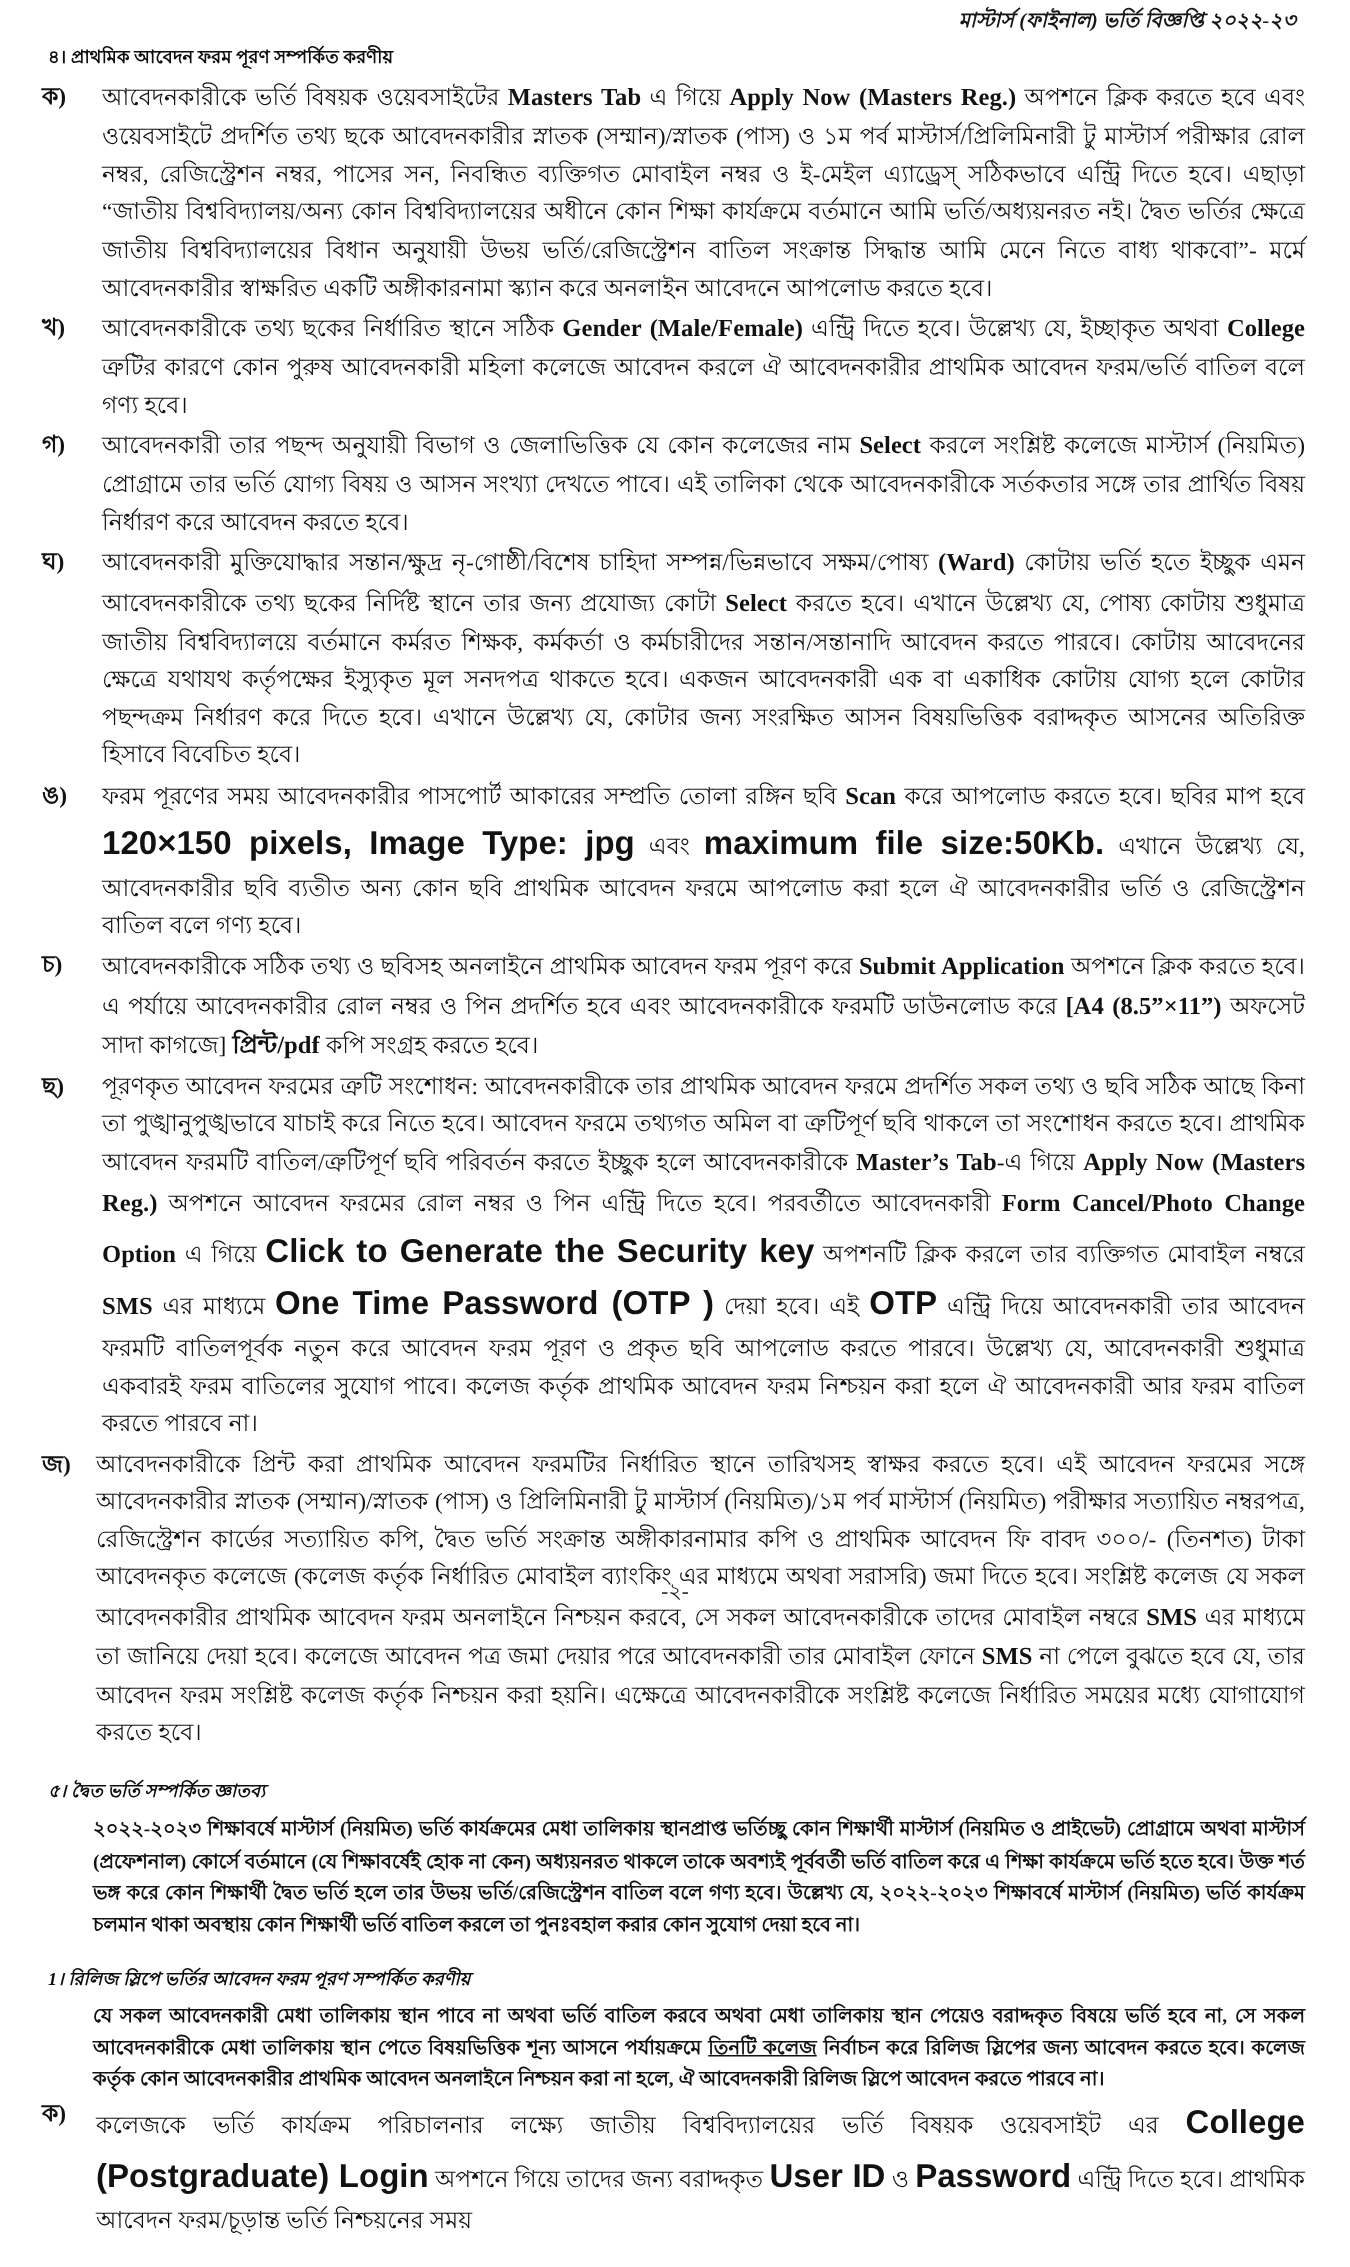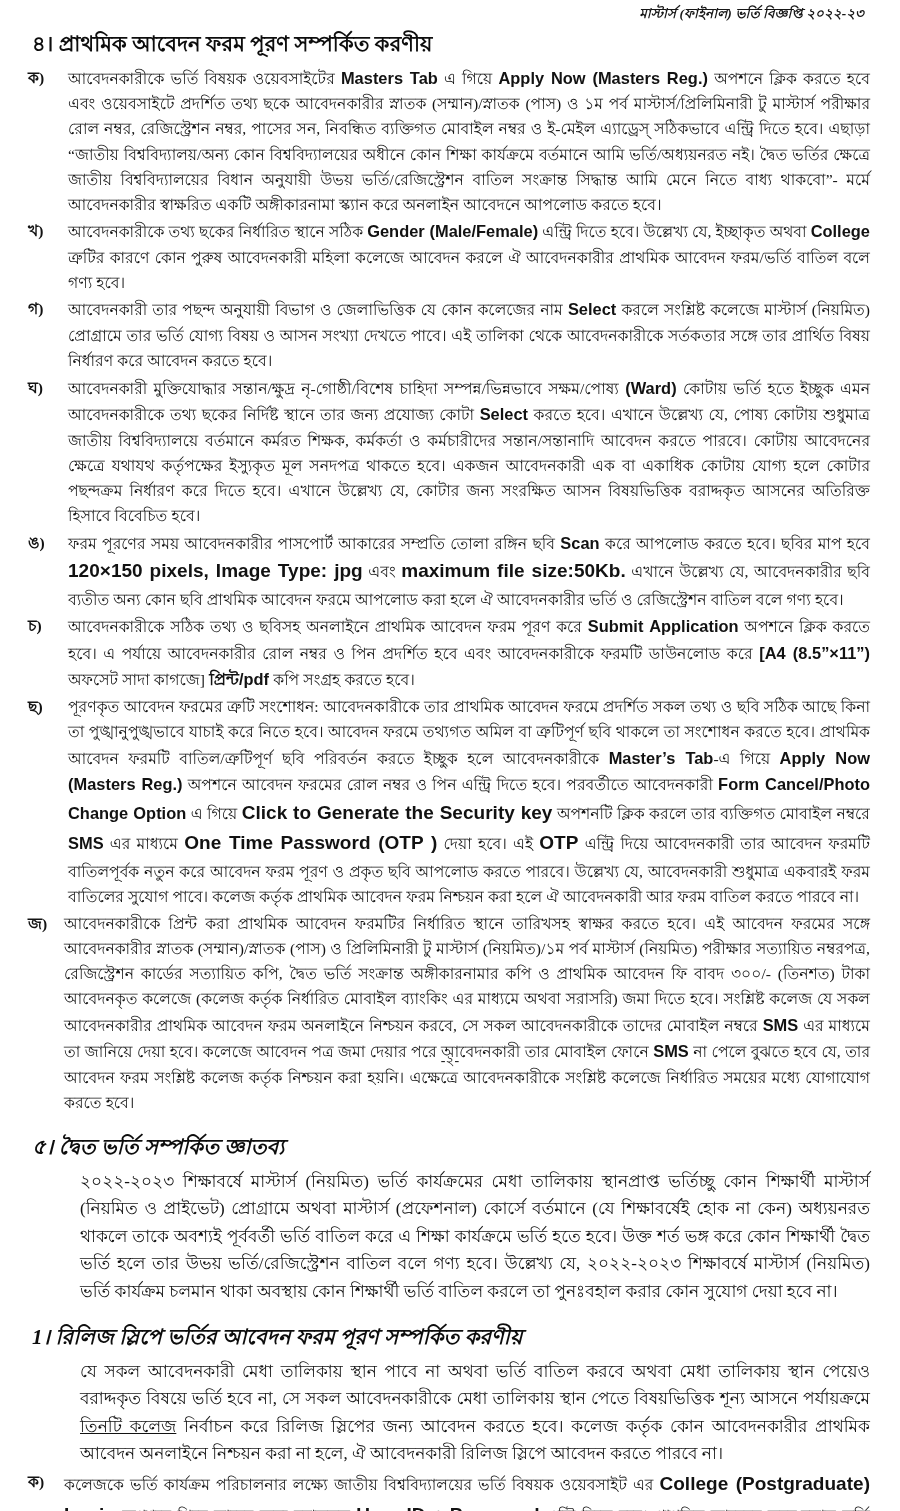--- a/index.html
+++ b/index.html
@@ -27,21 +27,21 @@
     font-style: italic;
     font-weight: bold;
     font-size: 13.5px;
     letter-spacing: 0.1px;
     color: #161616;
     padding-right: 6px;
     margin-bottom: 6px;
     line-height: 1.2;
   }
   .section-heading {
-    font-size: 21px;
+    font-size: 12px;
     font-weight: bold;
     color: #0d0d0d;
     margin: 8px 0 6px 4px;
     line-height: 1.35;
     letter-spacing: 0.1px;
   }
   .section-heading.tight {
     margin-top: 18px;
     font-style: italic;
   }
@@ -65,37 +65,38 @@
     flex: 1 1 auto;
     font-size: 15.6px;
     line-height: 1.62;
     text-align: justify;
     text-justify: inter-word;
     letter-spacing: 0.02px;
     word-spacing: 0.2px;
     hyphens: none;
   }
   .plain-para {
-    font-size: 17px;
+    font-size: 13px;
     line-height: 1.62;
     text-align: justify;
-    margin-left: 52px;
+    margin-left: 34px;
     margin-bottom: 1px;
     letter-spacing: 0.02px;
+    font-weight: bold;
   }
   .body-text.last-left > :last-child { }
   .en {
     font-weight: bold;
-    font-family: Liberation Sans, sans-serif;
+    font-family: Liberation Serif, serif;
     font-size: 16.4px;
   }
   .en-lg {
     font-weight: bold;
     font-family: "Liberation Sans", "DejaVu Sans", sans-serif;
-    font-size: 19px;
+    font-size: 22px;
   }
   .ul { text-decoration: underline; }
   .page-number {
     position: absolute;
     left: 0;
     right: 0;
     bottom: 2px;
     text-align: center;
     font-size: 14px;
     color: #1a1a1a;

